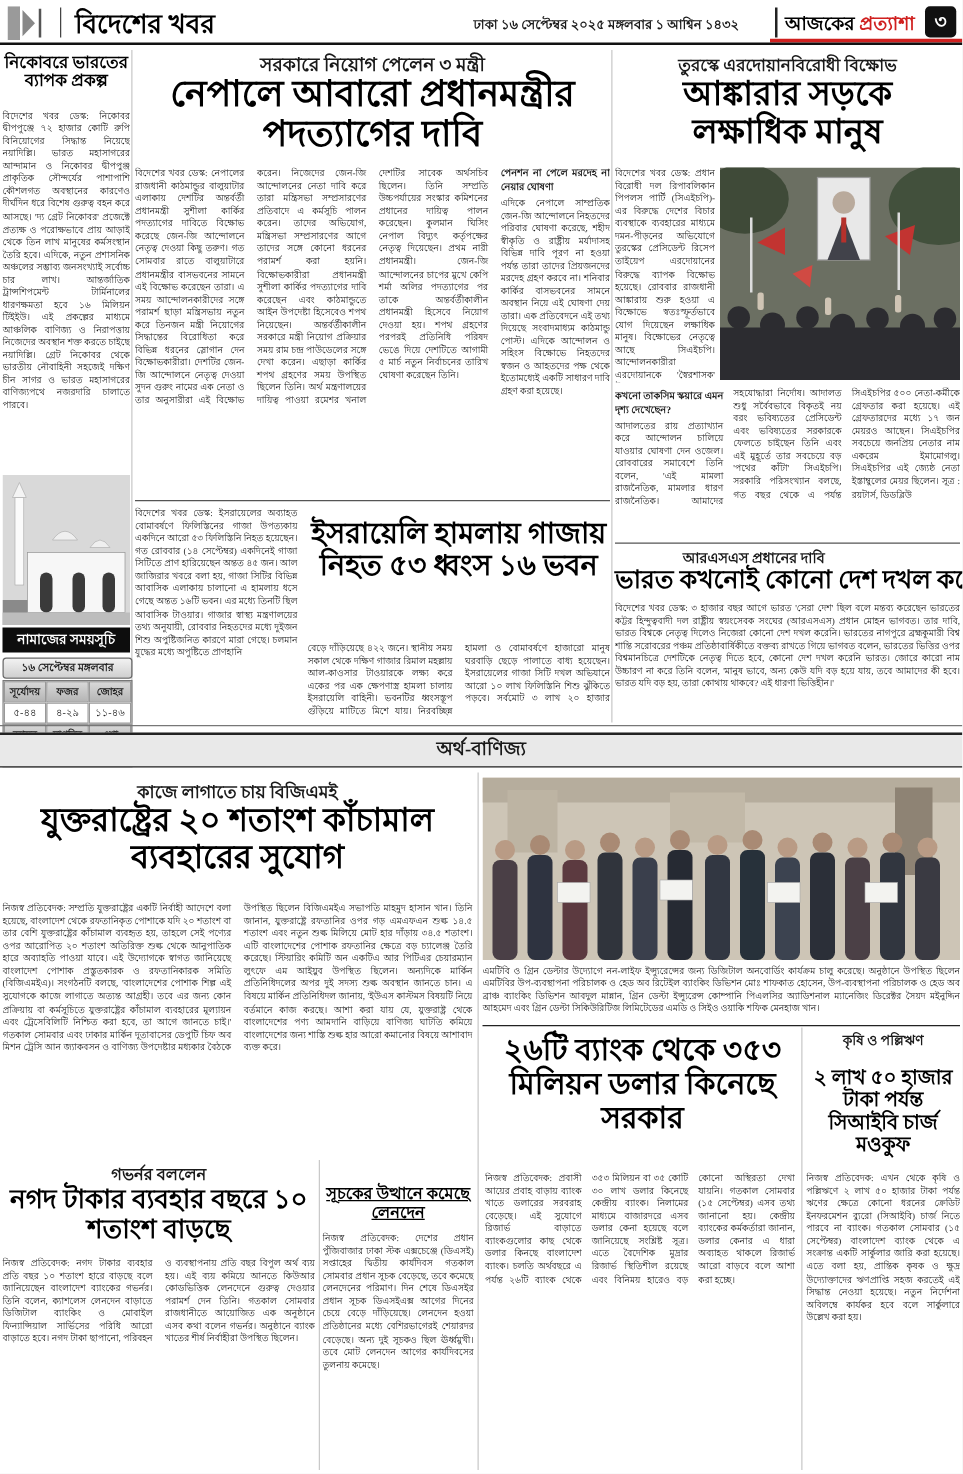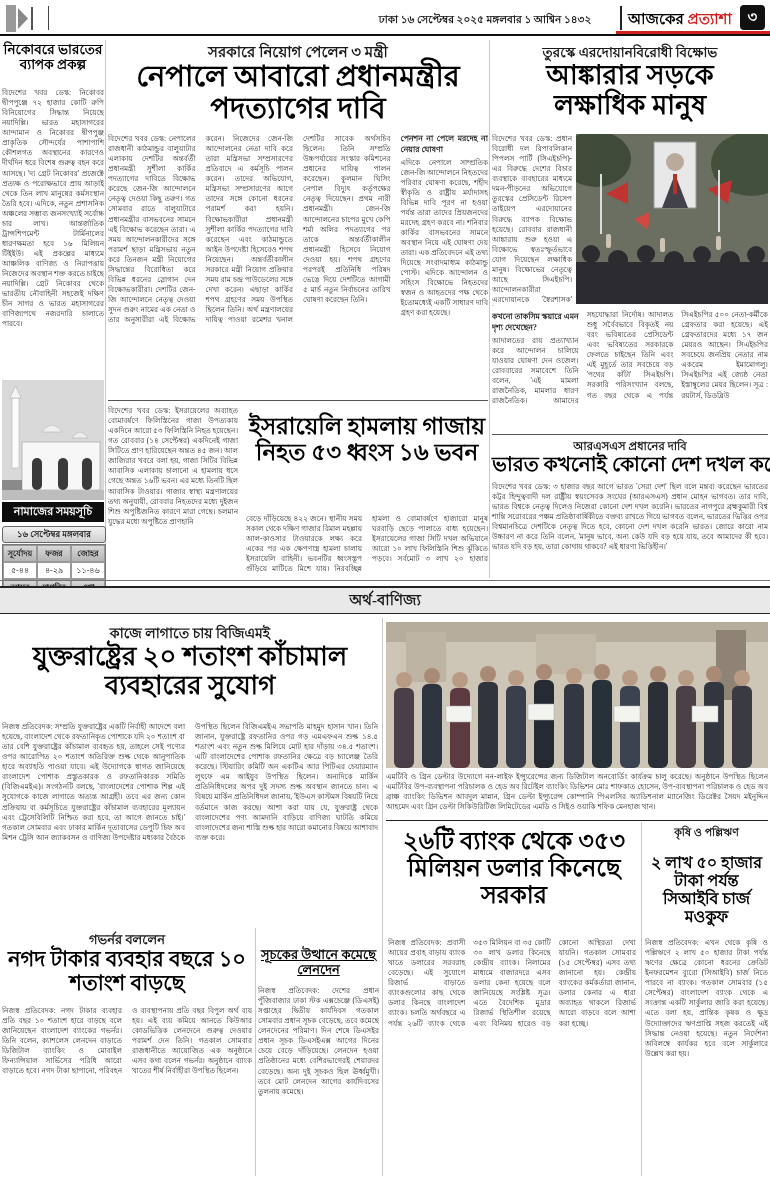--- a/index.html
+++ b/index.html
@@ -31,20 +31,21 @@
 <div id="page">
 
   <div class="ab" style="left:6px;top:5px;width:36px;height:27px;">
     <svg width="36" height="27" viewBox="0 0 36 27">
       <rect x="0" y="0" width="10" height="27" fill="#9a9a9a"></rect>
       <path d="M12 3 L22 13.5 L12 24 Z" fill="#888"></path>
       <rect x="25" y="2" width="2" height="23" fill="#555"></rect>
     </svg>
   </div>
   <div class="ab" style="left:48px;top:6px;width:1px;height:24px;background:#444;"></div>
+  <div class="ab" style="left:60px;top:3px;width:220px;font-size:21px;font-weight:800;color:#000;">বিদেশের খবর</div>
   <div class="ab ctr" style="left:360px;top:12px;width:250px;font-size:10.5px;font-weight:bold;">ঢাকা ১৬ সেপ্টেম্বর ২০২৫ মঙ্গলবার ১ আশ্বিন ১৪৩২</div>
   <div class="ab" style="left:620px;top:6px;width:2px;height:24px;background:#222;"></div>
   <div class="ab" style="left:628px;top:7px;font-size:15px;font-weight:800;color:#000;white-space:nowrap;">
     <span>আজকের</span>
     <span style="color:#d0201f;">প্রত্যাশা</span>
   </div>
   <div class="ab pgnum" style="left:740px;top:5px;width:25px;height:25px;font-size:15px;">৩</div>
   <div class="ab" style="left:616px;top:31px;width:154px;height:3px;background:#d0201f;"></div>
   <div class="ab" style="left:0;top:34px;width:770px;height:2px;background:#111;"></div>
 
@@ -135,21 +136,21 @@
       </g>
     </svg>
   </div>
 
   <div class="ab bodytxt just cols3" style="left:492px;top:310px;width:276px;height:120px;">
     <span class="subhead">কখনো তাকসিম স্কয়ারে এমন দৃশ্য দেখেছেন?</span>
     <span>আদালতের রায় প্রত্যাখ্যান করে আন্দোলন চালিয়ে যাওয়ার ঘোষণা দেন ওজেল। রোববারের সমাবেশে তিনি বলেন, 'এই মামলা রাজনৈতিক, মামলার ধারণ রাজনৈতিক। আমাদের সহযোদ্ধারা নির্দোষ। আদালত শুধু সর্বৈবভাবে বিকৃতই নয় বরং ভবিষ্যতের প্রেসিডেন্ট এবং ভবিষ্যতের সরকারকে ফেলতে চাইছেন তিনি এবং এই মুহূর্তে তার সবচেয়ে বড় 'পথের কাঁটা' সিএইচপি। সরকারি পরিসংখ্যান বলছে, গত বছর থেকে এ পর্যন্ত সিএইচপির ৫০০ নেতা-কর্মীকে গ্রেফতার করা হয়েছে। এই গ্রেফতারদের মধ্যে ১৭ জন মেয়রও আছেন। সিএইচপির সবচেয়ে জনপ্রিয় নেতার নাম একরেম ইমামোগলু। সিএইচপির এই জ্যেষ্ঠ নেতা ইস্তাম্বুলের মেয়র ছিলেন। সূত্র : রয়টার্স, ডিডব্লিউ</span>
   </div>
 
   <div class="ab hr" style="left:492px;top:434px;width:276px;"></div>
-  <div class="ab ctr kicker" style="left:492px;top:438px;width:276px;font-size:11.5px;">আরএসএস প্রধানের দাবি</div>
+  <div class="ab ctr kicker" style="left:465px;top:438px;width:276px;font-size:11.5px;">আরএসএস প্রধানের দাবি</div>
   <div class="ab ctr hl" style="left:492px;top:453px;width:276px;font-size:20px;white-space:nowrap;">ভারত কখনোই কোনো দেশ দখল করেনি</div>
   <div class="ab bodytxt just" style="left:492px;top:482px;width:276px;height:94px;">বিদেশের খবর ডেস্ক: ৩ হাজার বছর আগে ভারত 'সেরা দেশ' ছিল বলে মন্তব্য করেছেন ভারতের কট্টর হিন্দুত্ববাদী দল রাষ্ট্রীয় স্বয়ংসেবক সংঘের (আরএসএস) প্রধান মোহন ভাগবত। তার দাবি, ভারত বিশ্বকে নেতৃত্ব দিলেও নিজেরা কোনো দেশ দখল করেনি। ভারতের নাগপুরে ব্রহ্মকুমারী বিশ্ব শান্তি সরোবরের পঞ্চম প্রতিষ্ঠাবার্ষিকীতে বক্তব্য রাখতে গিয়ে ভাগবত বলেন, ভারতের ভিত্তির ওপর বিশ্বমানচিত্রে দেশটিকে নেতৃত্ব দিতে হবে, কোনো দেশ দখল করেনি ভারত। জোরে কারো নাম উচ্চারণ না করে তিনি বলেন, 'মানুষ ভাবে, অন্য কেউ যদি বড় হয়ে যায়, তবে আমাদের কী হবে। ভারত যদি বড় হয়, তারা কোথায় থাকবে? এই ধারণা ভিত্তিহীন।'</div>
 
   <div class="ab" style="left:0;top:580px;width:770px;height:1px;background:#777;"></div>
   <div class="ab ctr" style="left:0;top:586px;width:770px;height:25px;background:#e9e9e9;border-top:2px solid #222;border-bottom:1px solid #222;font-size:15px;font-weight:800;line-height:25px;">অর্থ-বাণিজ্য</div>
 
   <div class="ab vr" style="left:382px;top:618px;height:558px;"></div>
   <div class="ab vr" style="left:255px;top:928px;height:248px;"></div>
   <div class="ab vr" style="left:641px;top:822px;height:354px;"></div>
 

